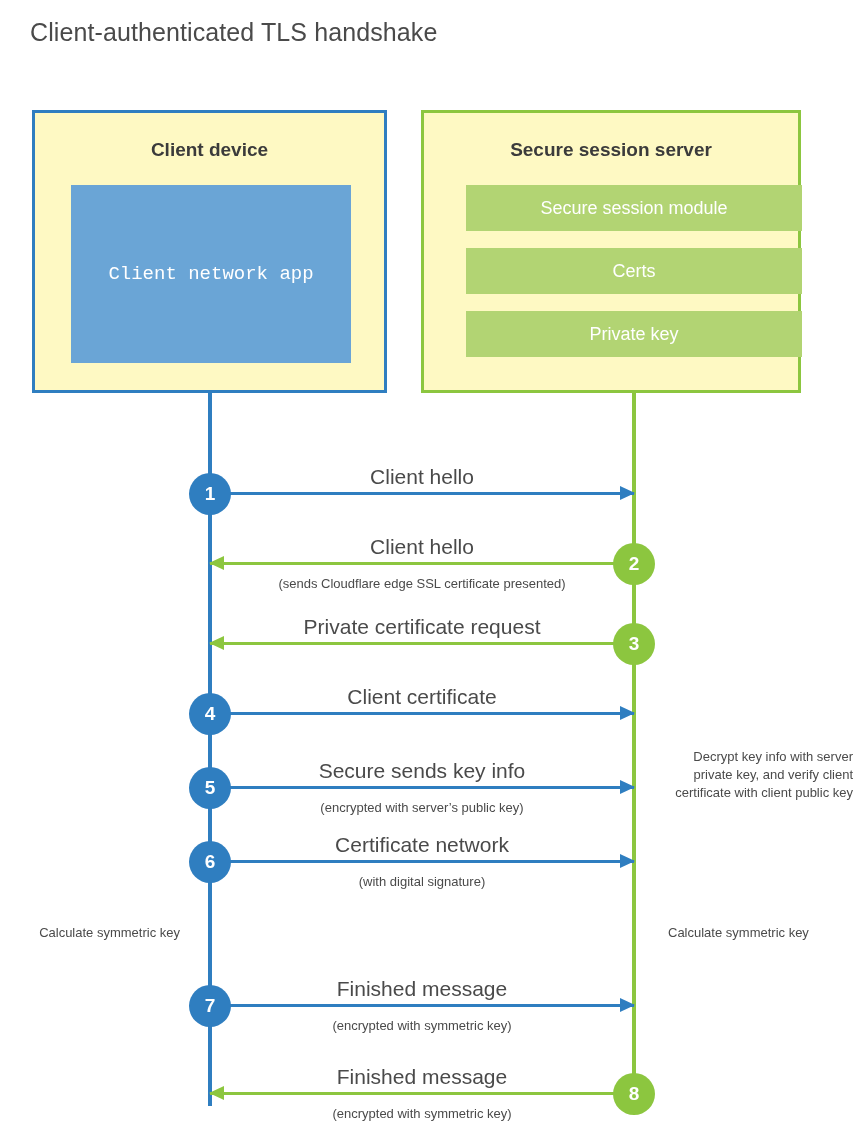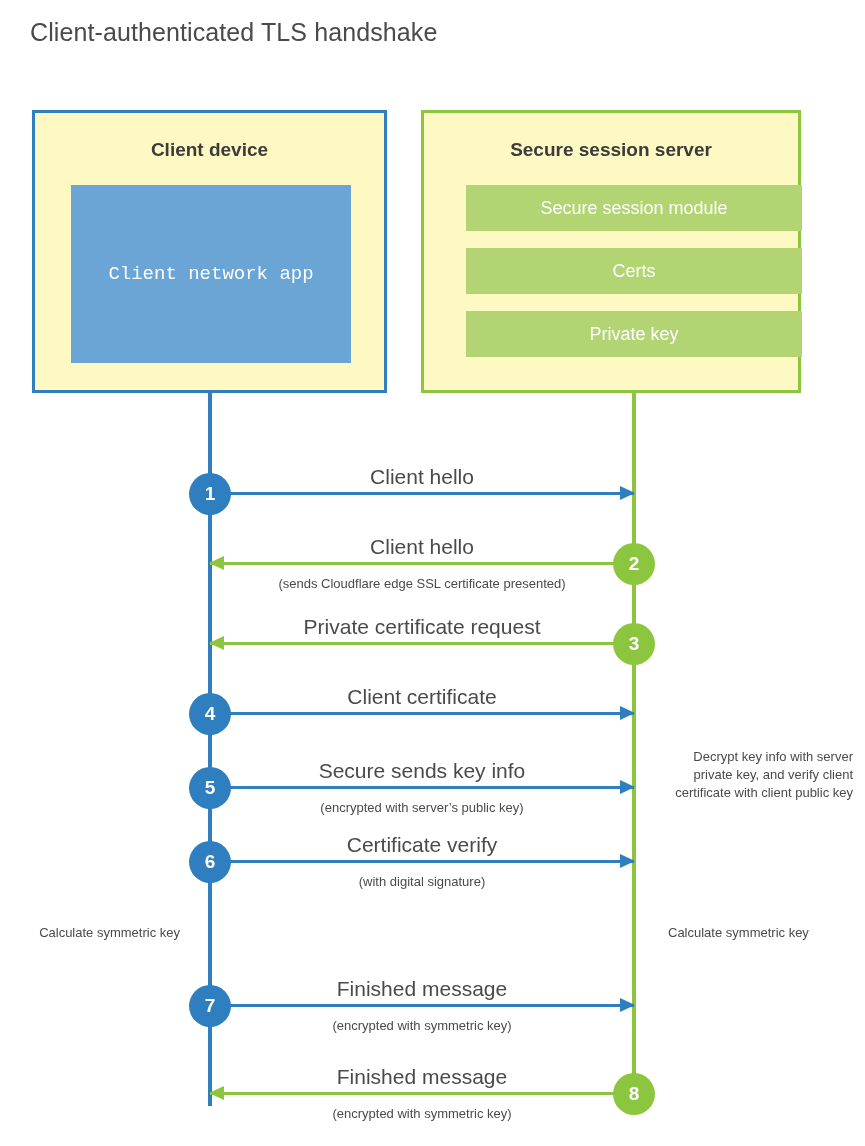--- a/index.html
+++ b/index.html
@@ -267,21 +267,21 @@
       </div>
       <div class="message" style="top: 0px;">
         <div class="msg-label" style="top: 759px;">Secure sends key info</div>
         <div class="msg-line to-server" style="top: 786px;">
           <div class="arrowhead right"></div>
         </div>
         <div class="step-badge blue" style="top: 767px;">5</div>
         <div class="msg-sublabel" style="top: 800px;">(encrypted with server’s public key)</div>
       </div>
       <div class="message" style="top: 0px;">
-        <div class="msg-label" style="top: 833px;">Certificate verify</div>
+        <div class="msg-label" style="top: 833px;">Certificate network</div>
         <div class="msg-line to-server" style="top: 860px;">
           <div class="arrowhead right"></div>
         </div>
         <div class="step-badge blue" style="top: 841px;">6</div>
         <div class="msg-sublabel" style="top: 874px;">(with digital signature)</div>
       </div>
       <div class="message" style="top: 0px;">
         <div class="msg-label" style="top: 977px;">Finished message</div>
         <div class="msg-line to-server" style="top: 1004px;">
           <div class="arrowhead right"></div>

